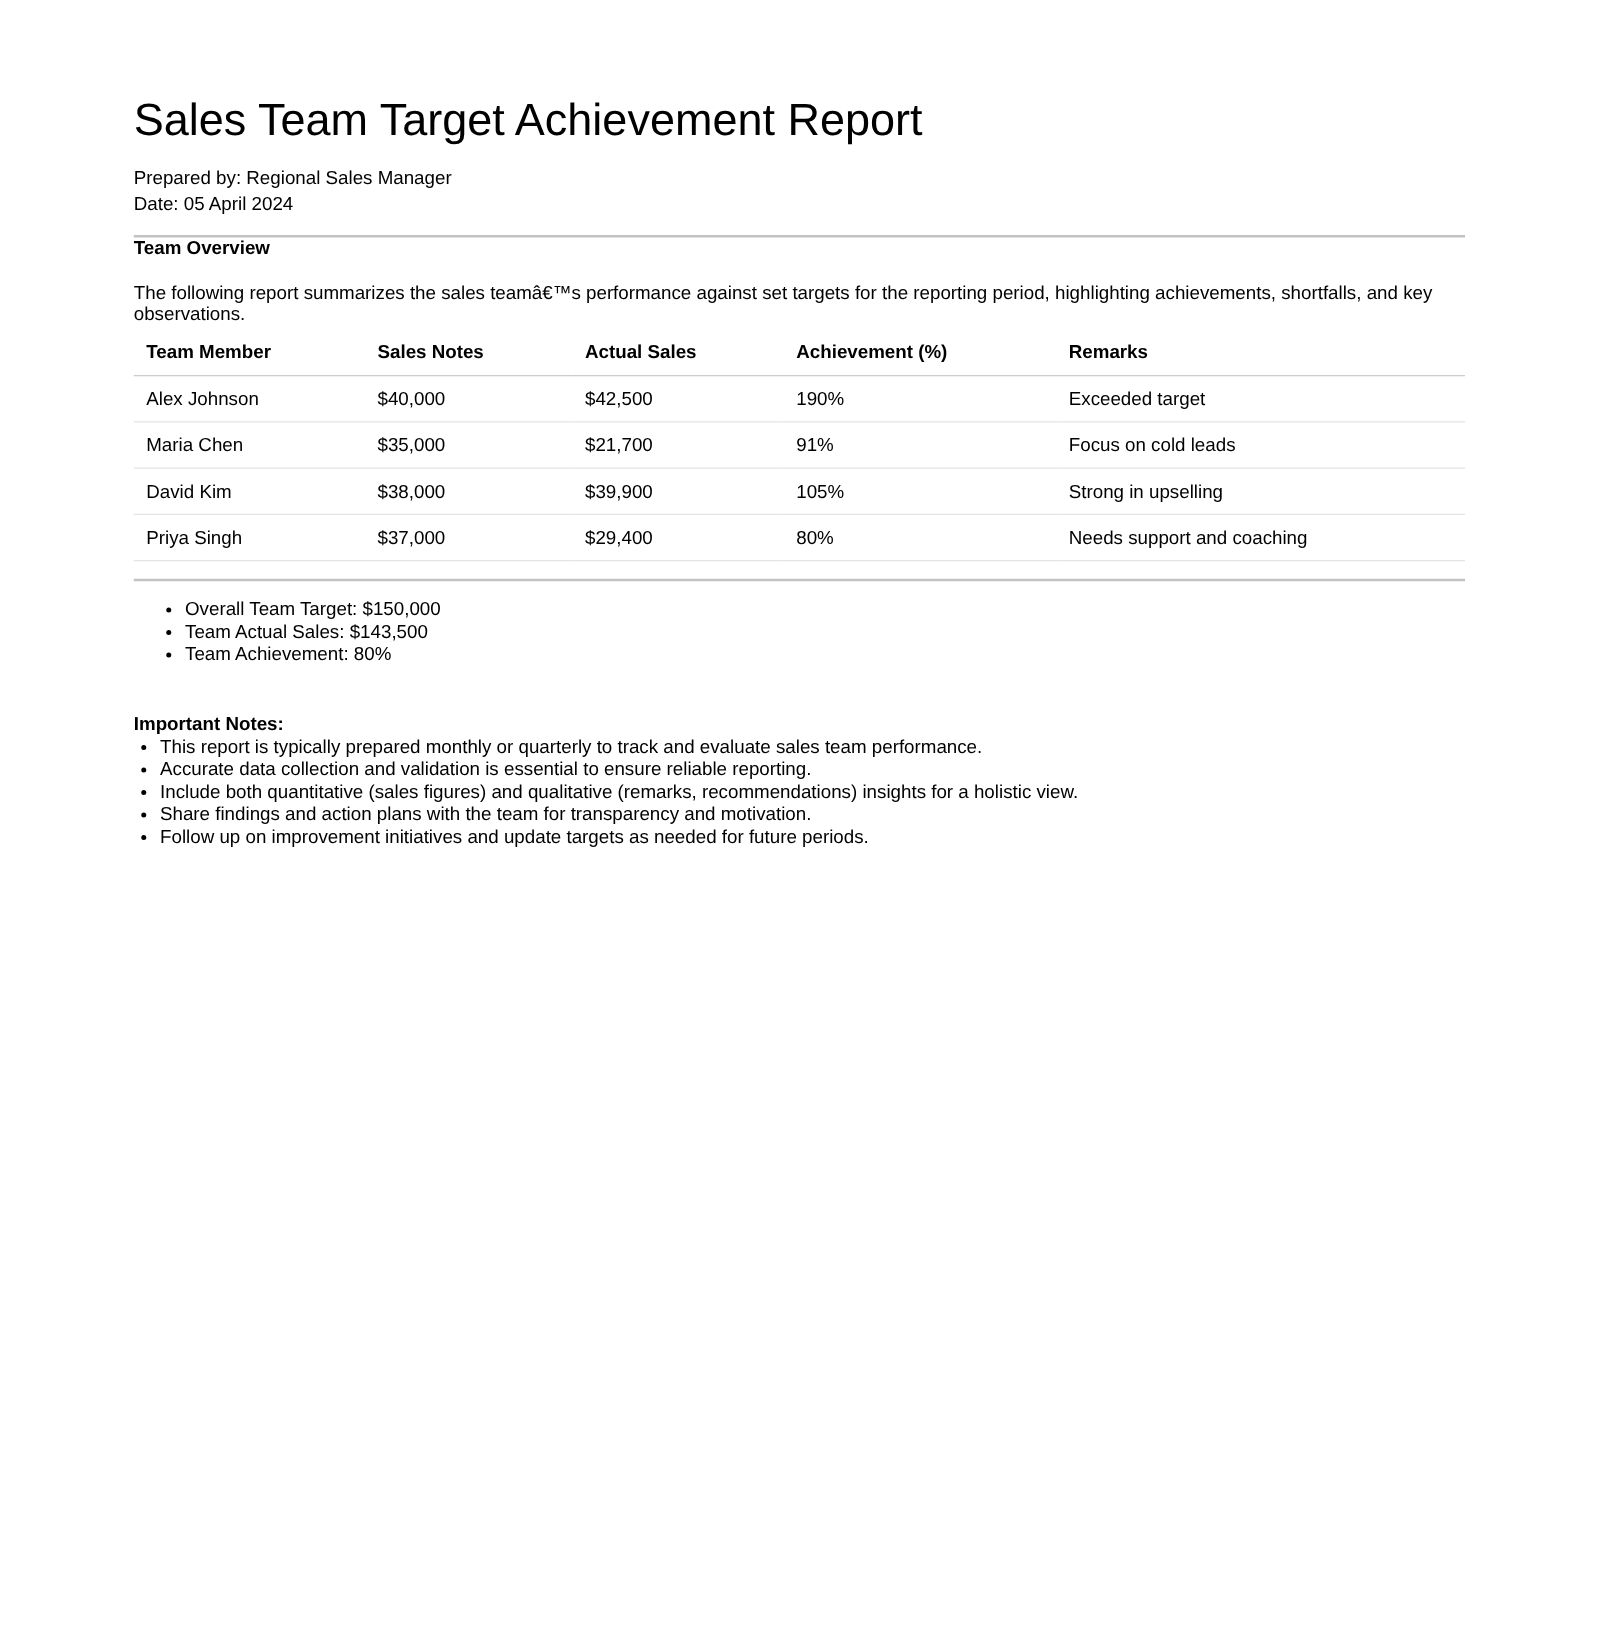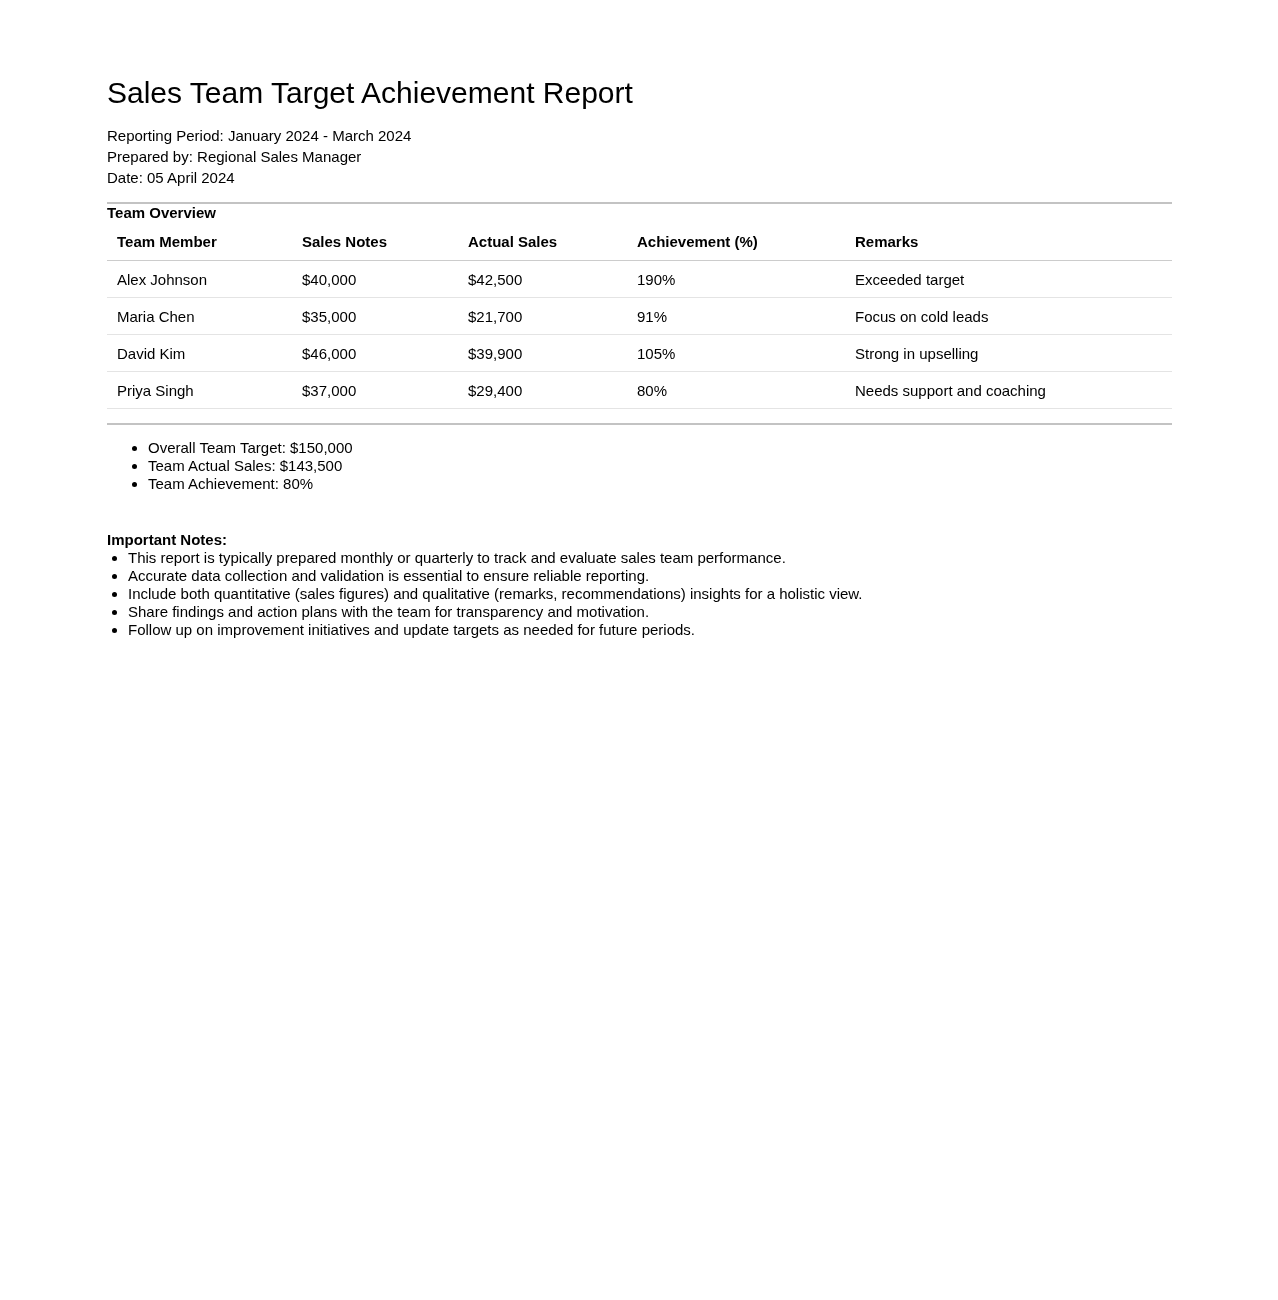--- a/index.html
+++ b/index.html
@@ -16,21 +16,21 @@
     background: #ffffff;
     position: relative;
     overflow: hidden;
   }
   .container {
     margin-left: 107px;
     width: 1065px;
     padding-top: 76px;
   }
   h1.report-title {
-    font-size: 30px;
+    font-size: 36px;
     font-weight: 400;
     margin: 0 0 16px 0;
     line-height: 1.1;
   }
   .meta {
     font-size: 15px;
     line-height: 21px;
   }
   hr.divider {
     border: none;
@@ -96,28 +96,28 @@
 </style>
 </head>
 <body>
 
 <div class="page">
   <div class="container">
 
     <h1 class="report-title">Sales Team Target Achievement Report</h1>
 
     <div class="meta">
-      <div>Reporting Period: January 2024 - March 2024</div>
       <div>Prepared by: Regional Sales Manager</div>
       <div>Date: 05 April 2024</div>
     </div>
 
     <hr class="divider">
 
     <h3 class="section-heading overview-heading">Team Overview</h3>
+    <p class="overview-text">The following report summarizes the sales teamâ€™s performance against set targets for the reporting period, highlighting achievements, shortfalls, and key observations.</p>
 
 
     <table class="achievement-table">
       <colgroup>
         <col style="width:185px">
         <col style="width:166px">
         <col style="width:169px">
         <col style="width:218px">
         <col>
       </colgroup>
@@ -140,21 +140,21 @@
         </tr>
         <tr>
           <td>Maria Chen</td>
           <td>$35,000</td>
           <td>$21,700</td>
           <td>91%</td>
           <td>Focus on cold leads</td>
         </tr>
         <tr>
           <td>David Kim</td>
-          <td>$46,000</td>
+          <td>$38,000</td>
           <td>$39,900</td>
           <td>105%</td>
           <td>Strong in upselling</td>
         </tr>
         <tr>
           <td>Priya Singh</td>
           <td>$37,000</td>
           <td>$29,400</td>
           <td>80%</td>
           <td>Needs support and coaching</td>

